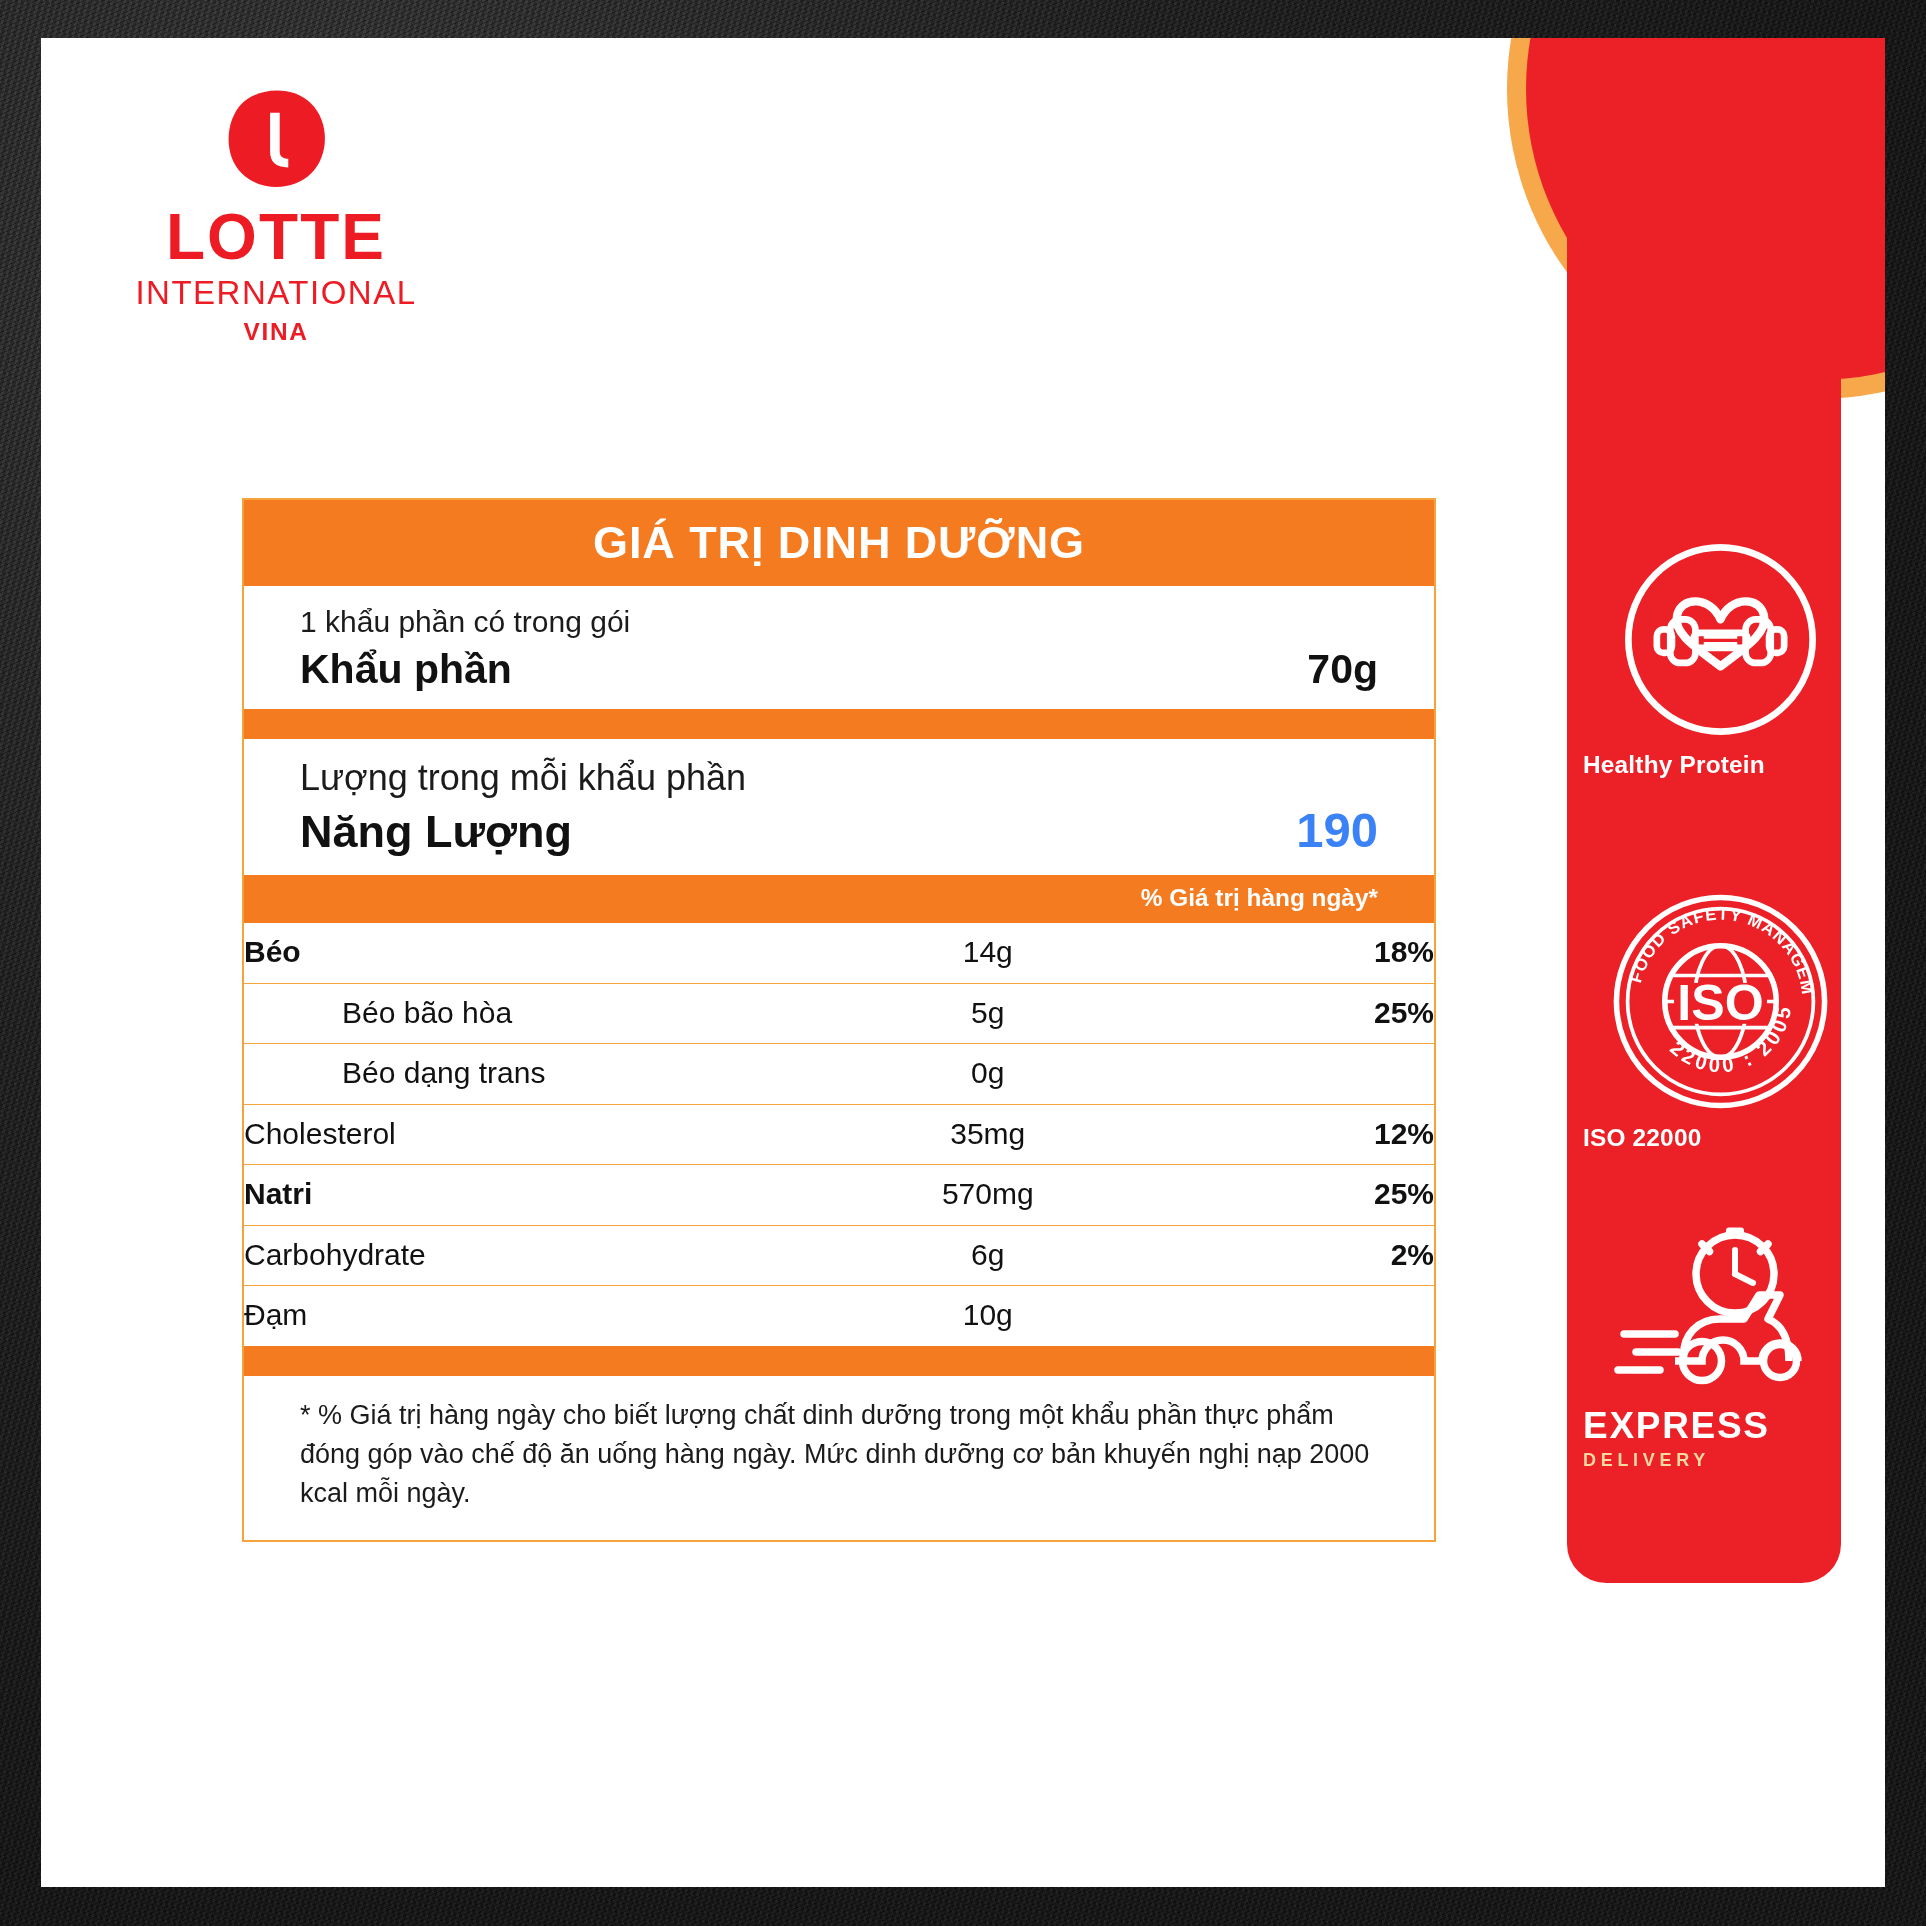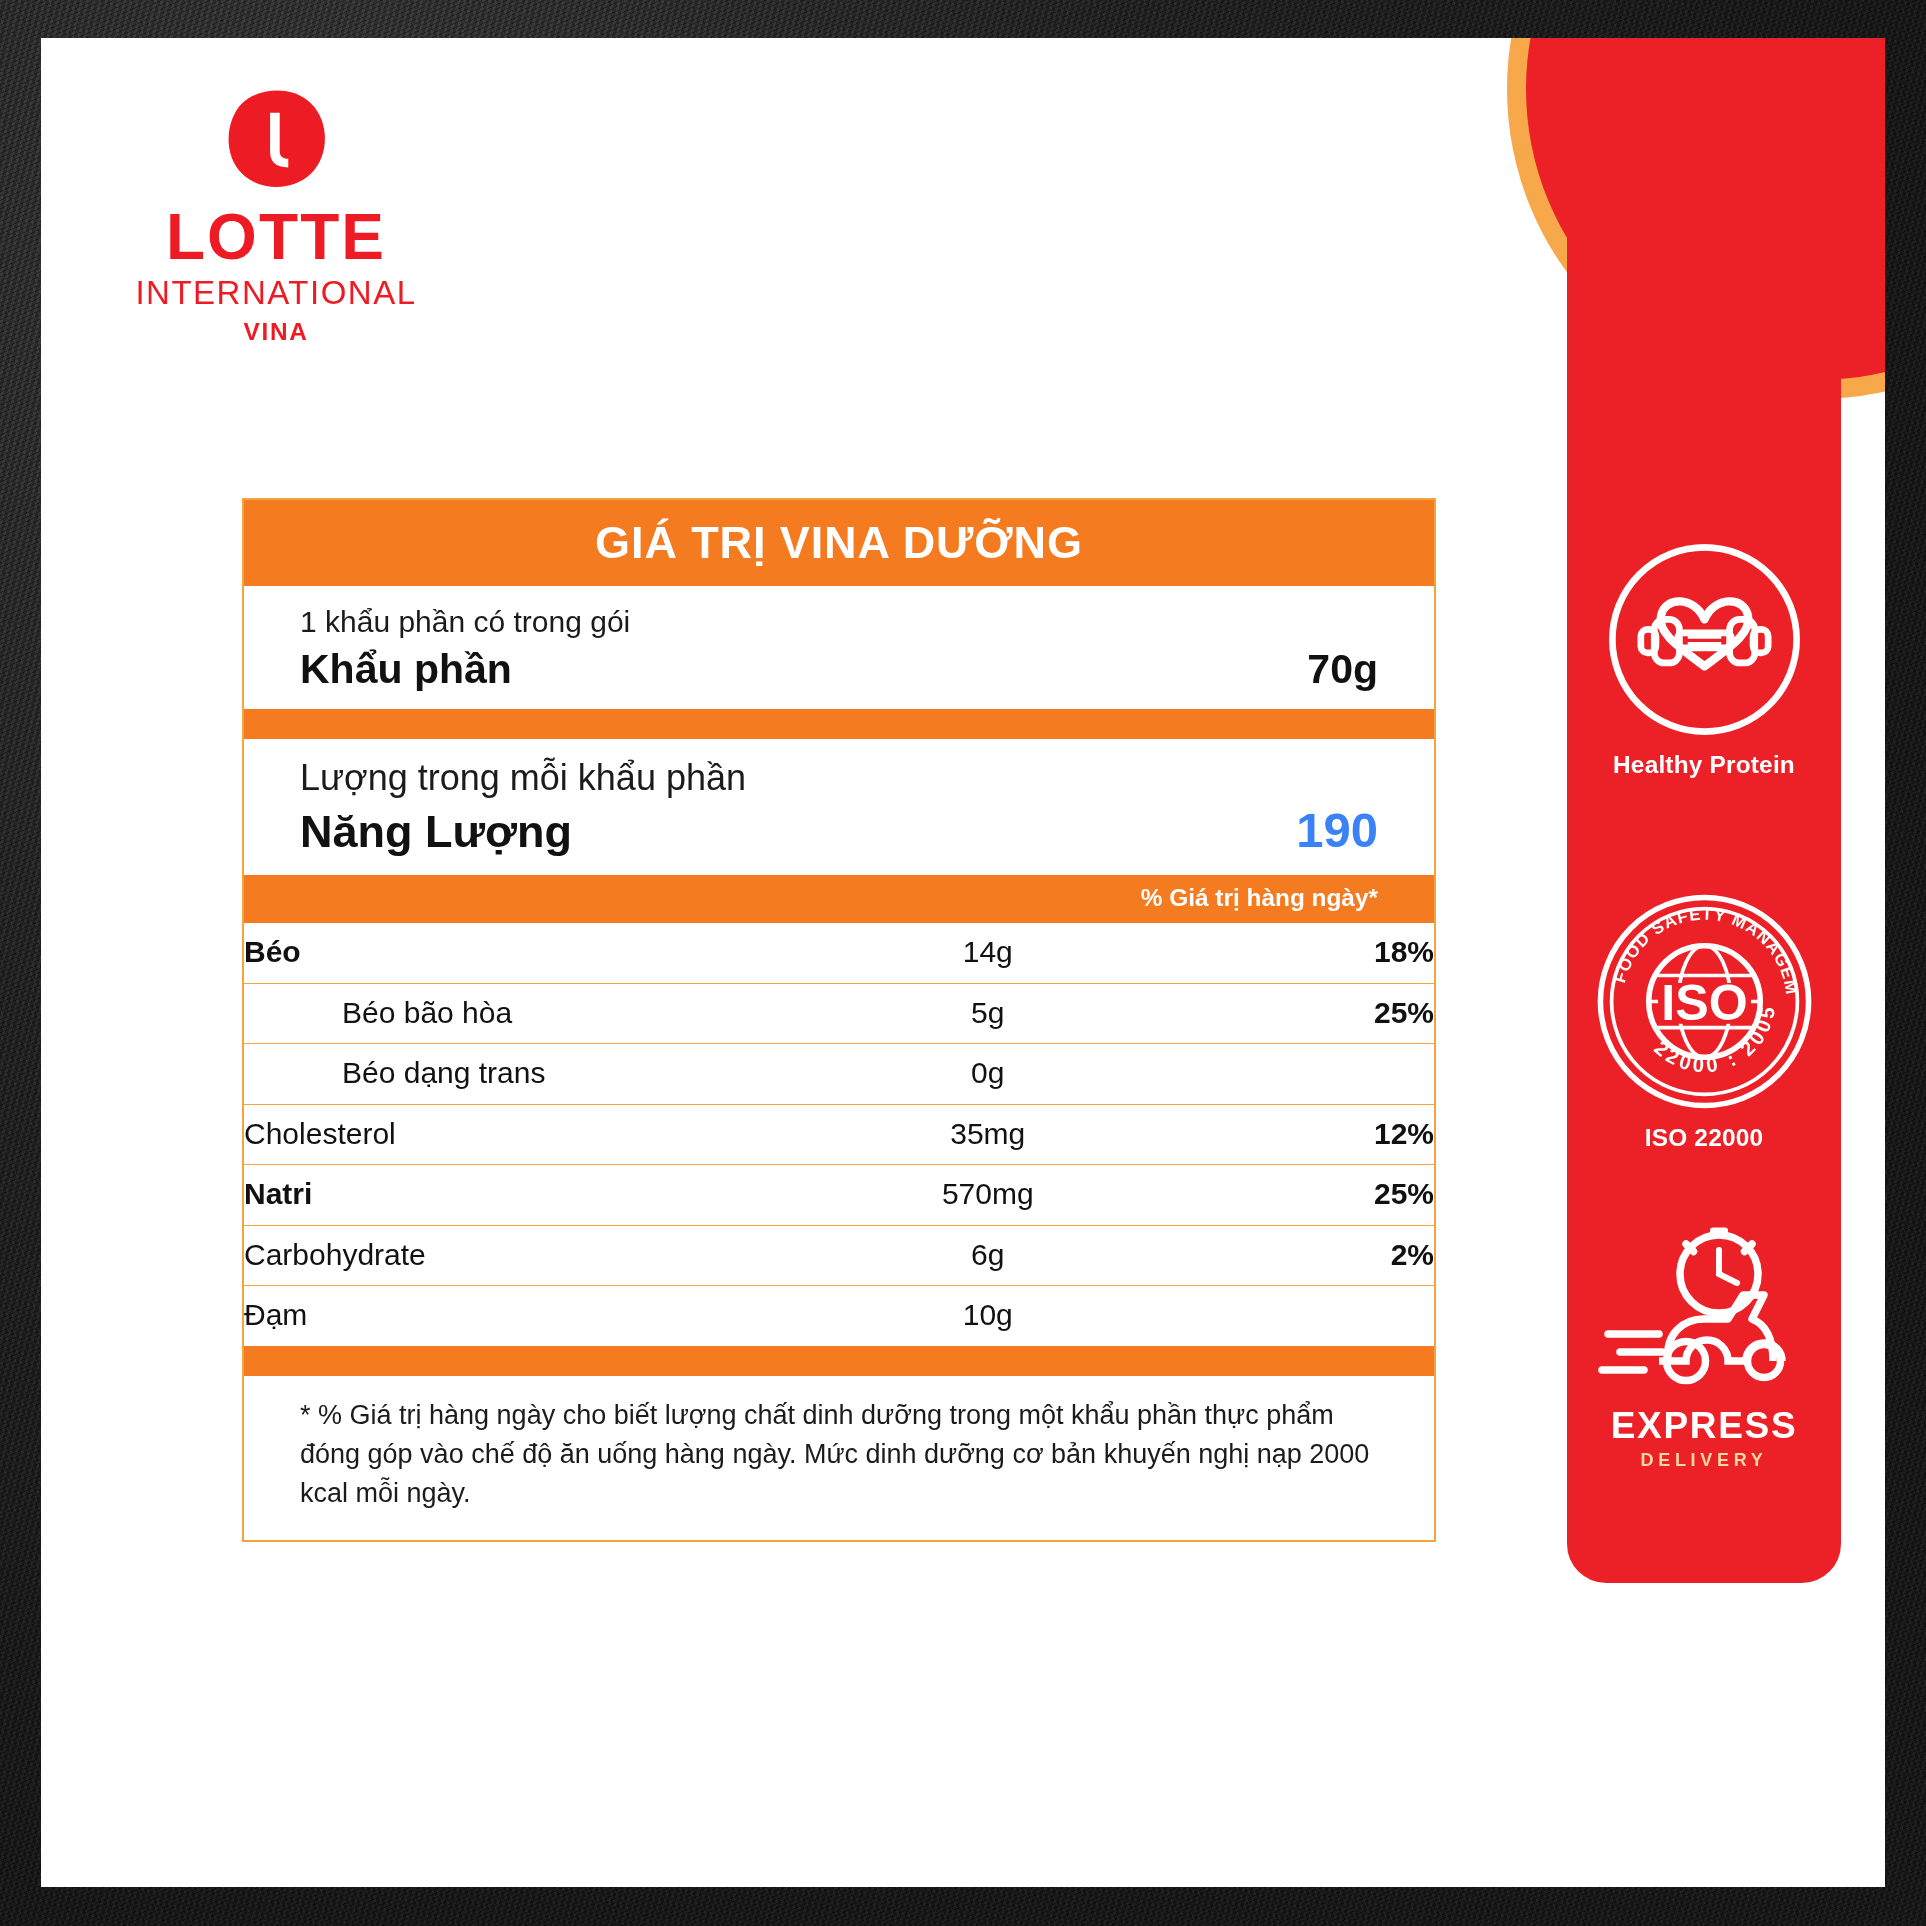--- a/index.html
+++ b/index.html
@@ -220,23 +220,23 @@
     left: 1526px;
     top: 0;
     width: 274px;
     height: 1545px;
     background: #ec2027;
     border-bottom-left-radius: 39px;
     border-bottom-right-radius: 39px;
   }
   .badge {
     position: absolute;
-    left: 0;
+    left: 16px;
     width: 274px;
-    text-align: center;
+    text-align: left;
     color: #fff;
   }
   .badge-caption {
     font-size: 24.4px;
     font-weight: 700;
     letter-spacing: 0.2px;
     margin-top: 12px;
     line-height: 1.1;
   }
   .badge-protein { top: 501px; }
@@ -279,21 +279,21 @@
         <path d="M44 26 h9 v36 c0 5 3 7 8 7 v8 c-12 0 -17 -5 -17 -15 Z" fill="#ffffff"></path>
       </svg>
     </div>
     <div class="logo-lotte">LOTTE</div>
     <div class="logo-intl">INTERNATIONAL</div>
     <div class="logo-vina">VINA</div>
   </div>
 
   <div class="nutri">
 
-    <div class="nutri-title">GIÁ TRỊ VINA DƯỠNG</div>
+    <div class="nutri-title">GIÁ TRỊ DINH DƯỠNG</div>
 
     <div class="row-pad">
       <div class="serv-line1">1 khẩu phần có trong gói</div>
       <div class="serv-line2">
         <span class="serv-name">Khẩu phần</span>
         <span class="serv-val">70g</span>
       </div>
     </div>
 
     <div class="bar-thick"></div>

